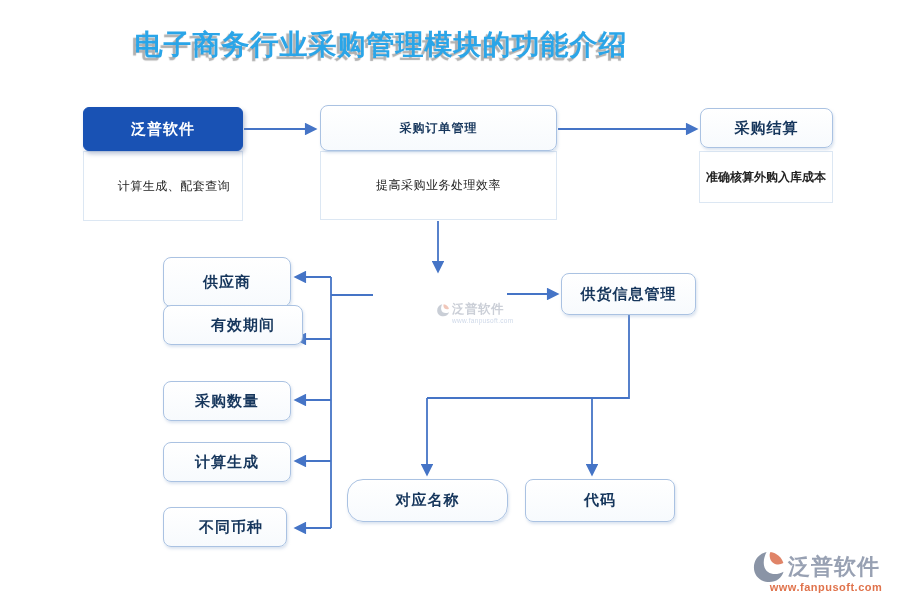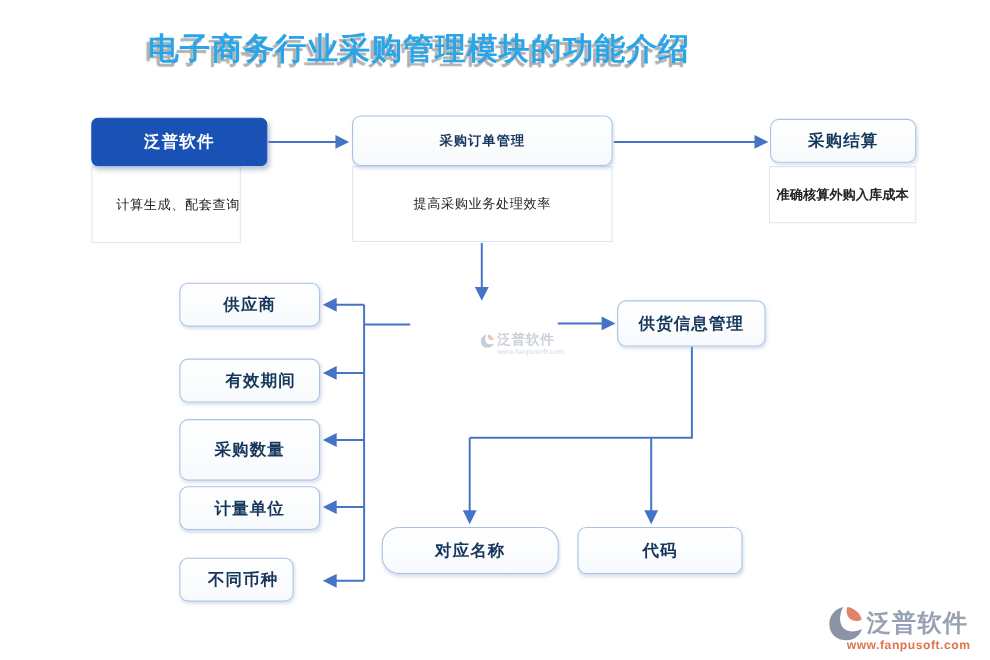--- a/index.html
+++ b/index.html
@@ -77,35 +77,35 @@
     <path d="M331 339 H296" marker-end="url(#arw)"></path>
     <path d="M331 400 H296" marker-end="url(#arw)"></path>
     <path d="M331 461 H296" marker-end="url(#arw)"></path>
     <path d="M331 528 H296" marker-end="url(#arw)"></path>
     <path d="M629 315 V398 H427"></path>
     <path d="M427 398 V474" marker-end="url(#arw)"></path>
     <path d="M592 398 V474" marker-end="url(#arw)"></path>
   </svg>
 
   <div class="node primary" style="left:83px;top:107px;width:160px;height:44px;">泛普软件</div>
-  <div class="desc" style="left:83px;top:151px;width:136px;height:70px;padding-left:22px;">计算生成、配套查询</div>
+  <div class="desc" style="left:83px;top:151px;width:160px;height:70px;padding-left:22px;">计算生成、配套查询</div>
 
   <div class="node" style="left:320px;top:105px;width:237px;height:46px;font-size:12px;">采购订单管理</div>
   <div class="desc" style="left:320px;top:151px;width:237px;height:69px;">提高采购业务处理效率</div>
 
   <div class="node" style="left:700px;top:108px;width:133px;height:40px;">采购结算</div>
   <div class="desc" style="left:699px;top:151px;width:134px;height:52px;letter-spacing:0;font-weight:bold;">准确核算外购入库成本</div>
 
   <div class="node" style="left:561px;top:273px;width:135px;height:42px;">供货信息管理</div>
 
-  <div class="node" style="left:163px;top:257px;width:128px;height:40px;">供应商</div>
-  <div class="node" style="left:163px;top:326px;width:128px;height:40px;padding-left:20px;">有效期间</div>
-  <div class="node" style="left:163px;top:381px;width:128px;height:56px;">采购数量</div>
-  <div class="node" style="left:163px;top:442px;width:128px;height:40px;">计量单位</div>
-  <div class="node" style="left:163px;top:507px;width:104px;height:40px;padding-left:12px;">不同币种</div>
+  <div class="node" style="left:163px;top:257px;width:128px;height:50px;">供应商</div>
+  <div class="node" style="left:163px;top:305px;width:140px;height:40px;padding-left:20px;">有效期间</div>
+  <div class="node" style="left:163px;top:381px;width:128px;height:40px;">采购数量</div>
+  <div class="node" style="left:163px;top:442px;width:128px;height:40px;">计算生成</div>
+  <div class="node" style="left:163px;top:507px;width:124px;height:40px;padding-left:12px;">不同币种</div>
 
   <div class="node" style="left:347px;top:479px;width:161px;height:43px;border-radius:16px;">对应名称</div>
   <div class="node" style="left:525px;top:479px;width:150px;height:43px;">代码</div>
 
   <div class="wm-center">
     <div class="row">
       <svg width="14" height="14" viewBox="0 0 36 36">
         <path d="M16 3 C8 5 3 11 3 19 C3 28 10 34 19 34 C26 34 31.5 30 33.5 23.5 C25 28 15.5 26 13.5 17.5 C12.3 12 14 7 16 3 Z" fill="#8a94a6"></path>
         <path d="M20 3 C26.5 4 31.5 8.5 33.3 14.5 C28 17.5 21.5 15.5 19.8 10.2 C18.8 7 19 4.8 20 3 Z" fill="#e08468"></path>
       </svg>

